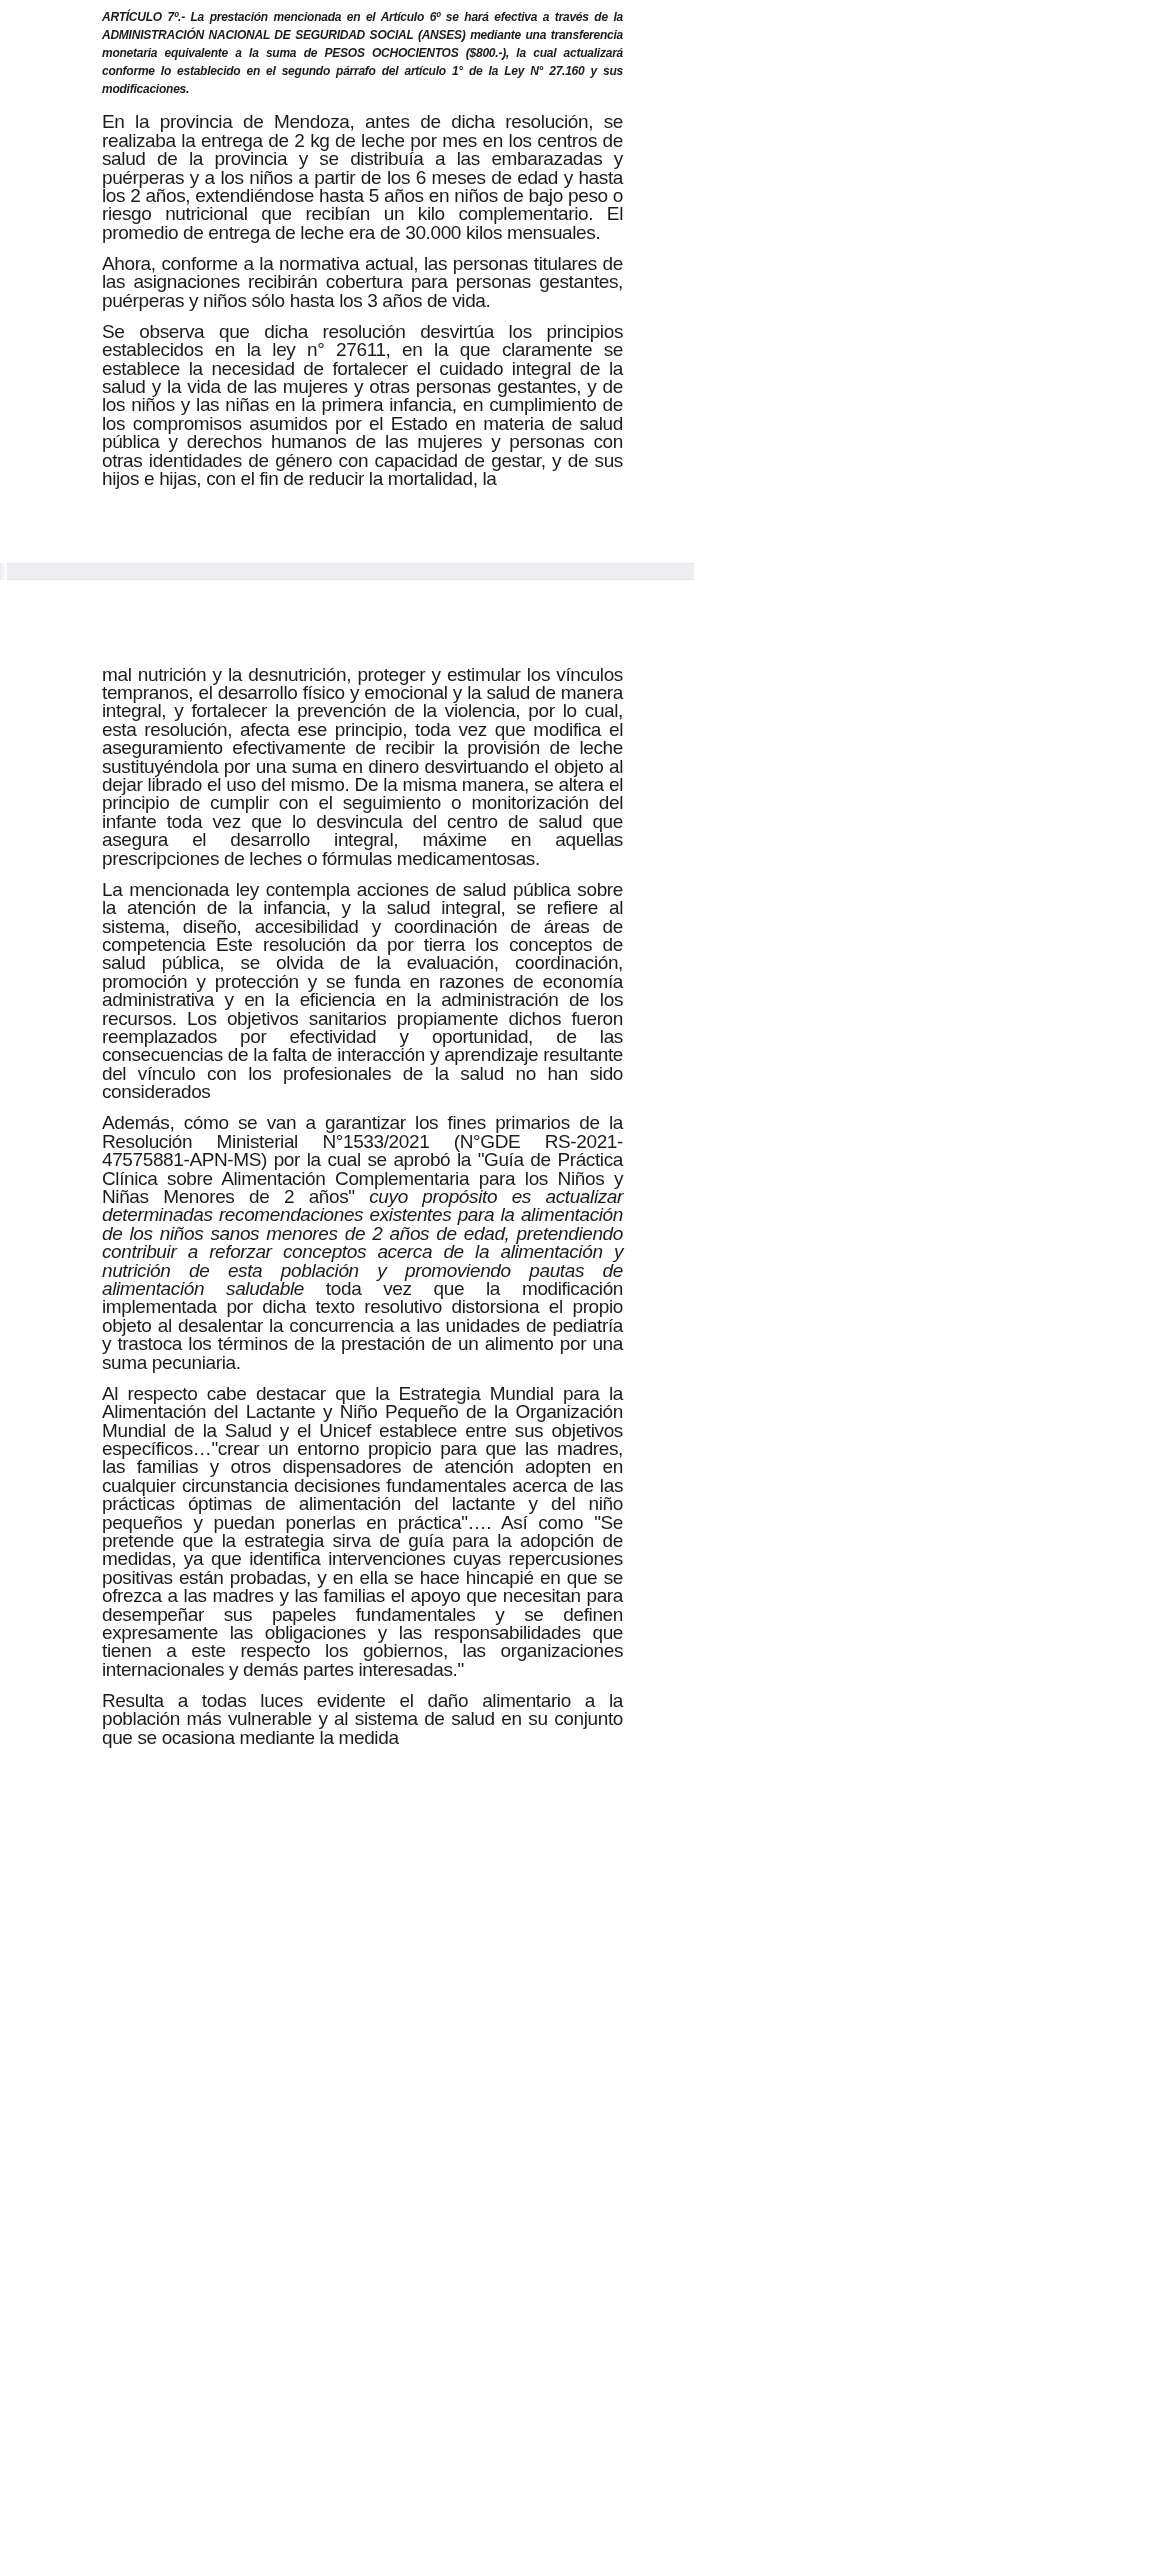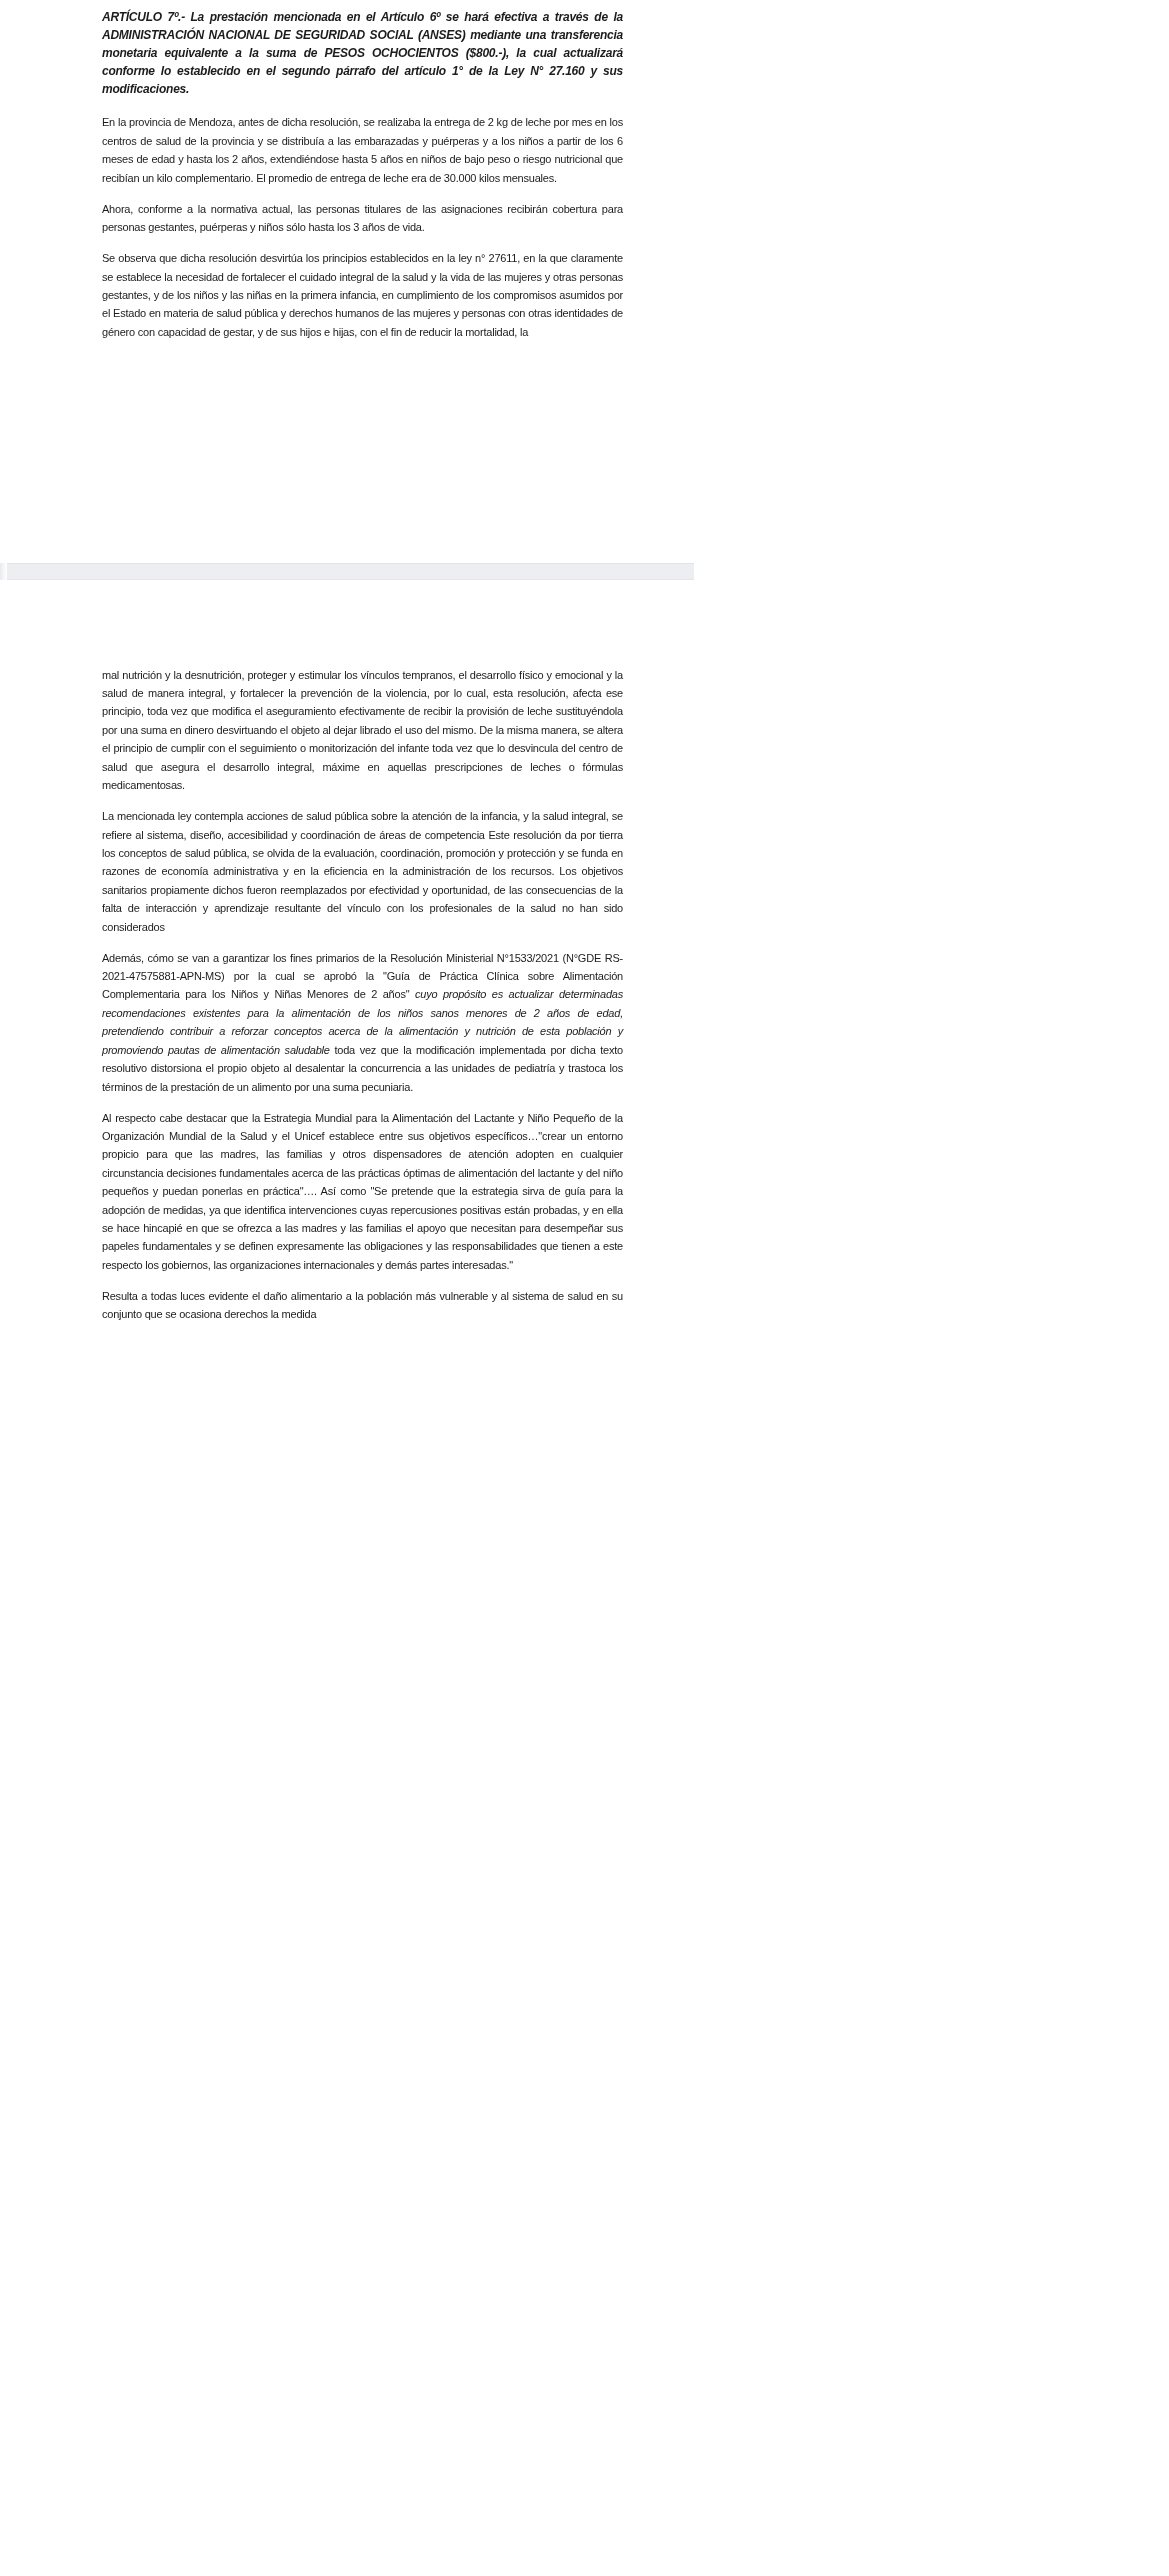--- a/index.html
+++ b/index.html
@@ -64,21 +64,21 @@
     position: absolute;
     left: 102px;
     width: 521px;
   }
 
   
   p.para {
     margin: 0 0 12.7px 0;
     text-align: justify;
     color: #1c1c1c;
-    font-size: 11px;
+    font-size: 19px;
     line-height: 18.4px;
     letter-spacing: -0.02em;
     -webkit-font-smoothing: none;
   }
   p.para:last-child { margin-bottom: 0; }
 
   p.para.article {
     font-style: italic;
     font-weight: bold;
     font-size: 12px;
@@ -120,20 +120,20 @@
       <div class="text-block" style="top:86px;">
 
         <p class="para">mal nutrición y la desnutrición, proteger y estimular los vínculos tempranos, el desarrollo físico y emocional y la salud de manera integral, y fortalecer la prevención de la violencia, por lo cual, esta resolución, afecta ese principio, toda vez que modifica el aseguramiento efectivamente de recibir la provisión de leche sustituyéndola por una suma en dinero desvirtuando el objeto al dejar librado el uso del mismo. De la misma manera, se altera el principio de cumplir con el seguimiento o monitorización del infante toda vez que lo desvincula del centro de salud que asegura el desarrollo integral, máxime en aquellas prescripciones de leches o fórmulas medicamentosas.</p>
 
         <p class="para">La mencionada ley contempla acciones de salud pública sobre la atención de la infancia, y la salud integral, se refiere al sistema, diseño, accesibilidad y coordinación de áreas de competencia Este resolución da por tierra los conceptos de salud pública, se olvida de la evaluación, coordinación, promoción y protección y se funda en razones de economía administrativa y en la eficiencia en la administración de los recursos. Los objetivos sanitarios propiamente dichos fueron reemplazados por efectividad y oportunidad, de las consecuencias de la falta de interacción y aprendizaje resultante del vínculo con los profesionales de la salud no han sido considerados</p>
 
         <p class="para"><span>Además, cómo se van a garantizar los fines primarios de la Resolución Ministerial N°1533/2021 (N°GDE RS-2021-47575881-APN-MS) por la cual se aprobó la "Guía de Práctica Clínica sobre Alimentación Complementaria para los Niños y Niñas Menores de 2 años" </span><em class="emph">cuyo propósito es actualizar determinadas recomendaciones existentes para la alimentación de los niños sanos menores de 2 años de edad, pretendiendo contribuir a reforzar conceptos acerca de la alimentación y nutrición de esta población y promoviendo pautas de alimentación saludable</em><span> toda vez que la modificación implementada por dicha texto resolutivo distorsiona el propio objeto al desalentar la concurrencia a las unidades de pediatría y trastoca los términos de la prestación de un alimento por una suma pecuniaria.</span></p>
 
         <p class="para">Al respecto cabe destacar que la Estrategia Mundial para la Alimentación del Lactante y Niño Pequeño de la Organización Mundial de la Salud y el Unicef establece entre sus objetivos específicos…"crear un entorno propicio para que las madres, las familias y otros dispensadores de atención adopten en cualquier circunstancia decisiones fundamentales acerca de las prácticas óptimas de alimentación del lactante y del niño pequeños y puedan ponerlas en práctica"…. Así como "Se pretende que la estrategia sirva de guía para la adopción de medidas, ya que identifica intervenciones cuyas repercusiones positivas están probadas, y en ella se hace hincapié en que se ofrezca a las madres y las familias el apoyo que necesitan para desempeñar sus papeles fundamentales y se definen expresamente las obligaciones y las responsabilidades que tienen a este respecto los gobiernos, las organizaciones internacionales y demás partes interesadas."</p>
 
-        <p class="para">Resulta a todas luces evidente el daño alimentario a la población más vulnerable y al sistema de salud en su conjunto que se ocasiona derechos la medida</p>
+        <p class="para">Resulta a todas luces evidente el daño alimentario a la población más vulnerable y al sistema de salud en su conjunto que se ocasiona mediante la medida</p>
 
       </div>
     </div>
 
   </div>
 </div>
 
 
 </body></html>

